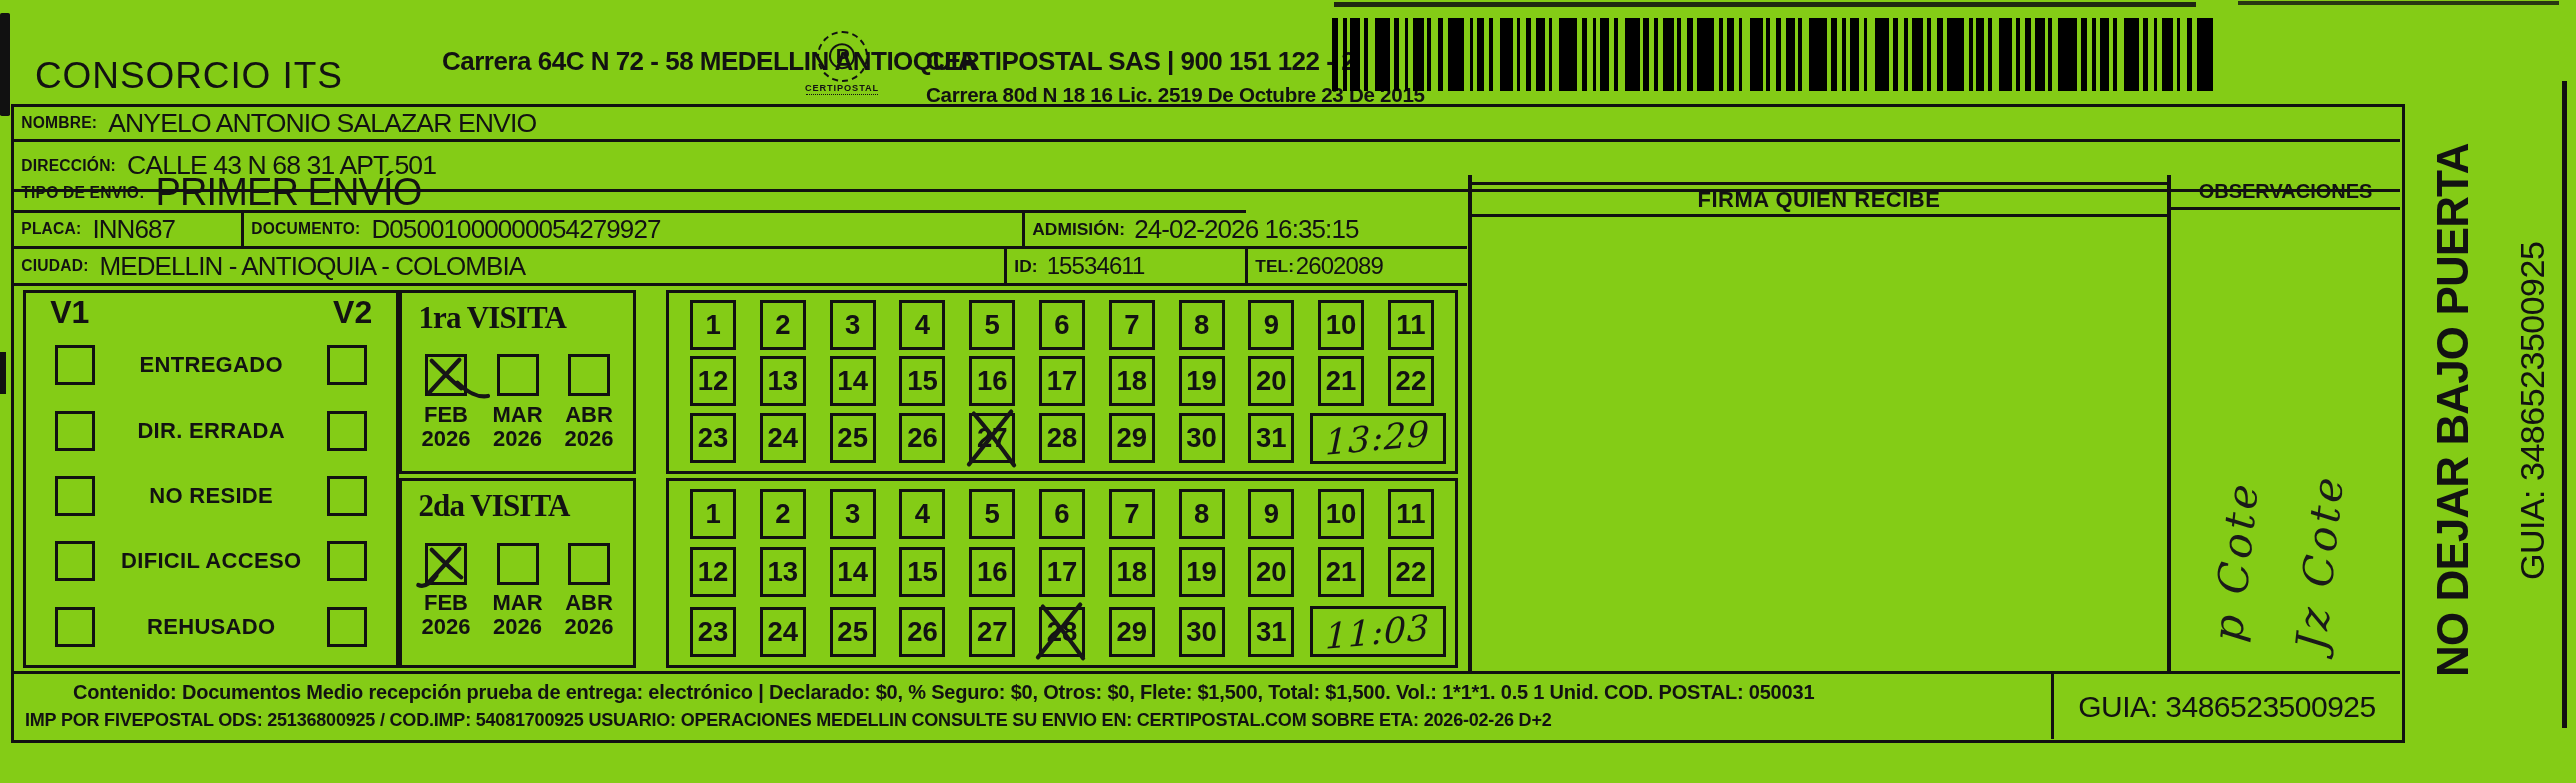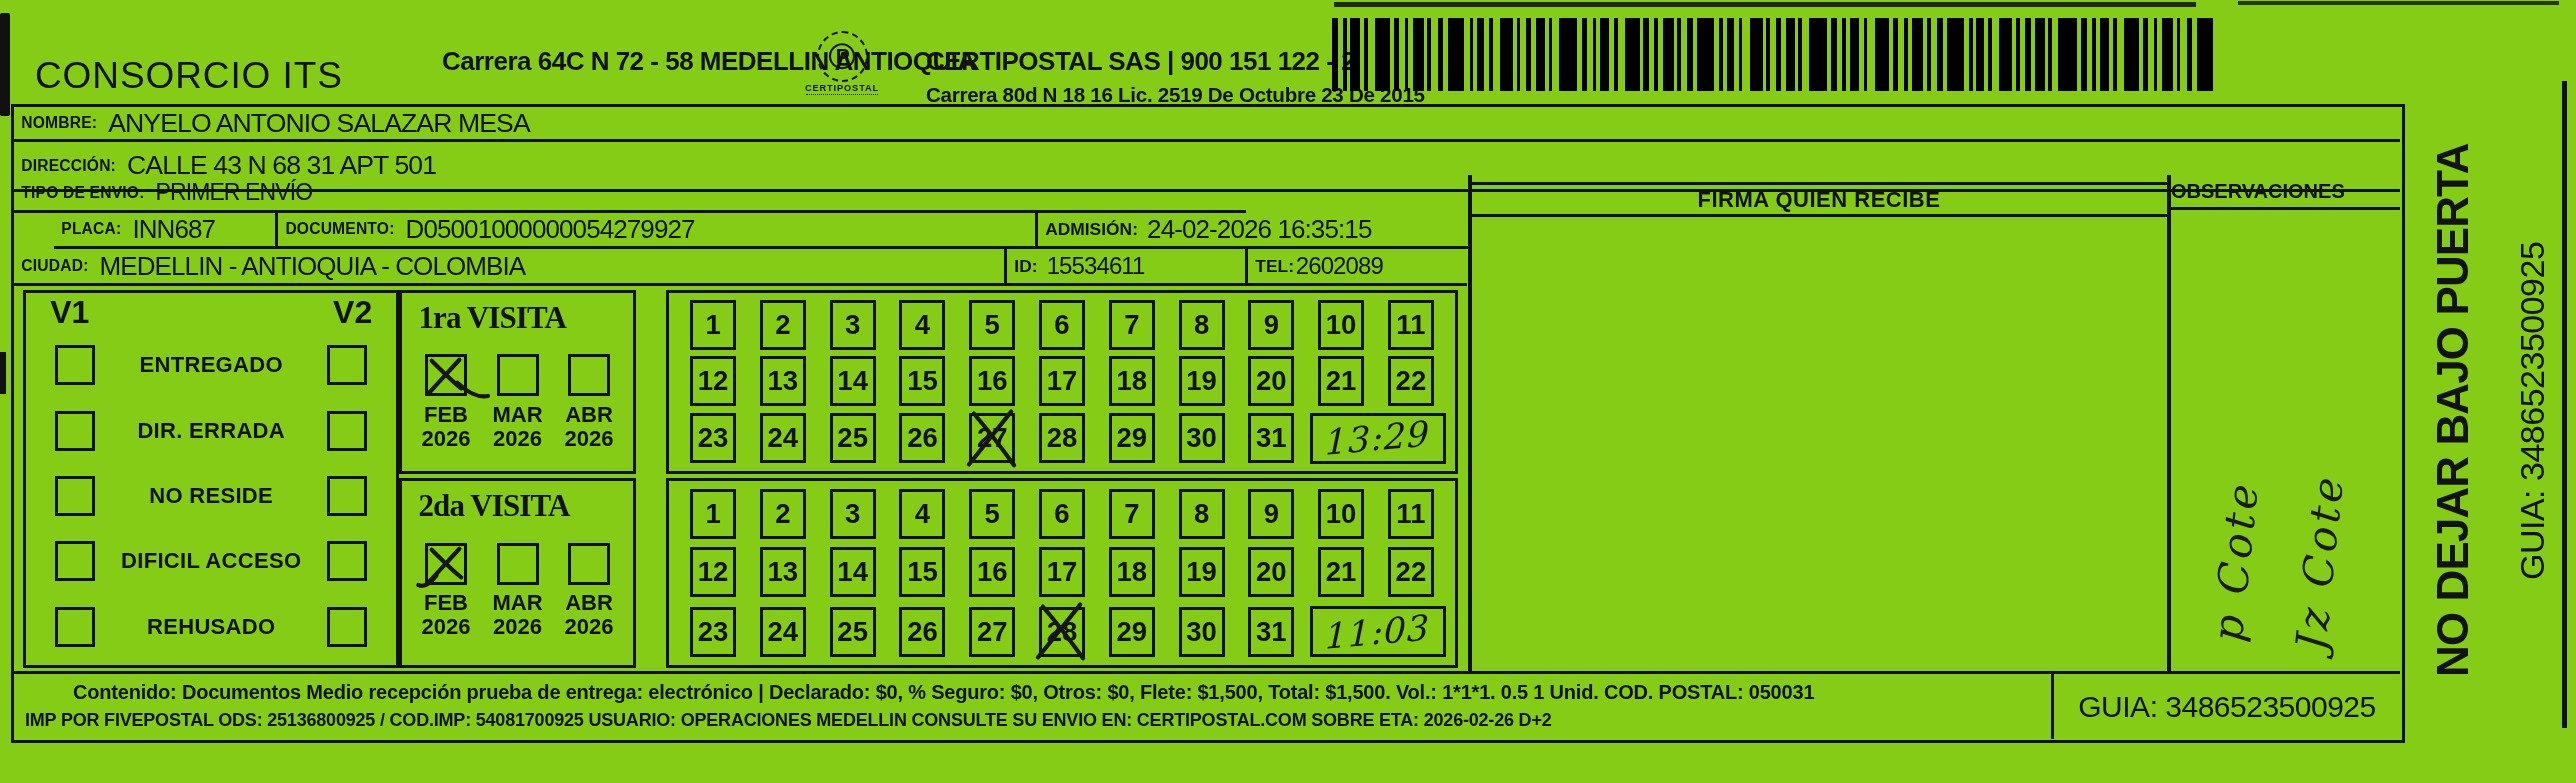--- a/index.html
+++ b/index.html
@@ -35,21 +35,21 @@
   
   .form { left:11px; top:104px; width:2394px; height:639px; border:3.7px solid #111; }
   .row { position:absolute; left:0; display:flex; align-items:center; padding:0 7.3px; white-space:nowrap; }
   .lbl { font-size:15.6px; font-weight:700; margin-right:11px; letter-spacing:0.2px; }
   .lbl2 { font-size:17.4px; font-weight:700; margin-right:9.2px; }
   .val { font-size:26.6px; letter-spacing:-0.9px; }
   .row-nombre   { top:0;    width:2386px; height:35px; border-bottom:3.7px solid #111; }
   .row-direccion{ top:35px; width:2386px; height:50px; border-bottom:3.7px solid #111; }
   .row-tipo     { top:68px; width:1232px; height:38px; border-bottom:3.7px solid #111;text-align:center; }
   .row-cells    { display:flex; padding:0; }
-  .row-placa    { top:105px; width:1454px; height:37px;padding-left:40px; }
+  .row-placa    { top:105px; width:1454px; height:37px; }
   .row-ciudad   { top:142px; width:1454px; height:37px; }
   .cell { display:flex; align-items:center; padding:0 7.3px; border-bottom:3.7px solid #111; border-right:3.7px solid #111; height:100%; white-space:nowrap; }
   .cell:last-child { border-right:none; }
   .vdiv { position:absolute; width:3.7px; background:#111; }
   .vdiv1 { left:1454px; top:68px;  height:496px; }
   .vdiv2 { left:2153px; top:68px;  height:496px; }
 
   
   .visits { left:0; top:179px; width:1454px; height:385px; }
   .vpanel { left:9.2px; top:3.7px; width:376px; height:378px; border:3.7px solid #111; }
@@ -77,21 +77,21 @@
   .drow { display:grid; grid-template-columns:repeat(11,1fr); justify-items:center; align-items:center; }
   .dcell { width:46px; height:50px; border:3.7px solid #111; position:relative;
     display:flex; align-items:center; justify-content:center; font-size:27.5px; font-weight:700; }
   .tcell { grid-column:span 2; justify-self:stretch; height:51px; margin-left:3.7px;
     border:3.7px solid #111; display:flex; align-items:center; justify-content:center; }
 
   
   .firma-head { left:1457px; top:75px; width:696px; height:35px; border-top:3.7px solid #111; border-bottom:3.7px solid #111;
     text-align:center; font-size:22px; font-weight:700; line-height:29px; letter-spacing:0.5px; }
   .obs-head { left:2157px; top:68px; width:229px; height:35px; border-bottom:3.7px solid #111;
-    font-size:20px; font-weight:700; line-height:33px; }
+    text-align:center; font-size:20px; font-weight:700; line-height:33px; }
   .obs-hand { left:2188px; top:220px; width:193px; height:321px;
     writing-mode:vertical-rl; transform:rotate(186deg);
     font-family:"DejaVu Serif", serif; font-style:italic; font-size:42px; letter-spacing:3.7px; color:#1a1a1a; }
   .obs-hand div { line-height:84px; }
 
   
   .bottom { left:0; top:564px; width:2386px; height:68px; border-top:3.7px solid #111; display:flex; }
   .fineprint { flex:1; padding:7.3px 9.2px 0 11px; white-space:nowrap; overflow:hidden; }
   .fp1 { font-size:20px; font-weight:600; letter-spacing:-0.2px;margin-left:48px; }
   .fp2 { font-size:18px; font-weight:700; margin-top:5.5px; letter-spacing:-0.2px; }
@@ -206,29 +206,29 @@
       <span style="width:11px;margin-right:3.7px"></span>
       <span style="width:3.7px;margin-right:6.4px"></span>
       <span style="width:5.5px;margin-right:4.6px"></span>
       <span style="width:16.5px;margin-right:5.5px"></span>
     </div>
 
   <div class="abs form">
 
     <div class="row row-nombre">
       <span class="lbl">NOMBRE:</span>
-      <span class="val">ANYELO ANTONIO SALAZAR MESA</span>
+      <span class="val">ANYELO ANTONIO SALAZAR ENVIO</span>
     </div>
     <div class="row row-direccion">
       <span class="lbl">DIRECCIÓN:</span>
       <span class="val">CALLE 43 N 68 31 APT 501</span>
     </div>
     <div class="row row-tipo">
       <span class="lbl">TIPO DE ENVIO:</span>
-      <span class="val" style="font-size:23px">PRIMER ENVÍO</span>
+      <span class="val" style="font-size:38px">PRIMER ENVÍO</span>
     </div>
 
     <div class="row row-cells row-placa">
       <div class="cell" style="width:230px">
         <span class="lbl">PLACA:</span>
         <span class="val" style="font-size:26px">INN687</span>
       </div>
       <div class="cell" style="width:781px">
         <span class="lbl">DOCUMENTO:</span>
         <span class="val" style="font-size:26px">D05001000000054279927</span>

